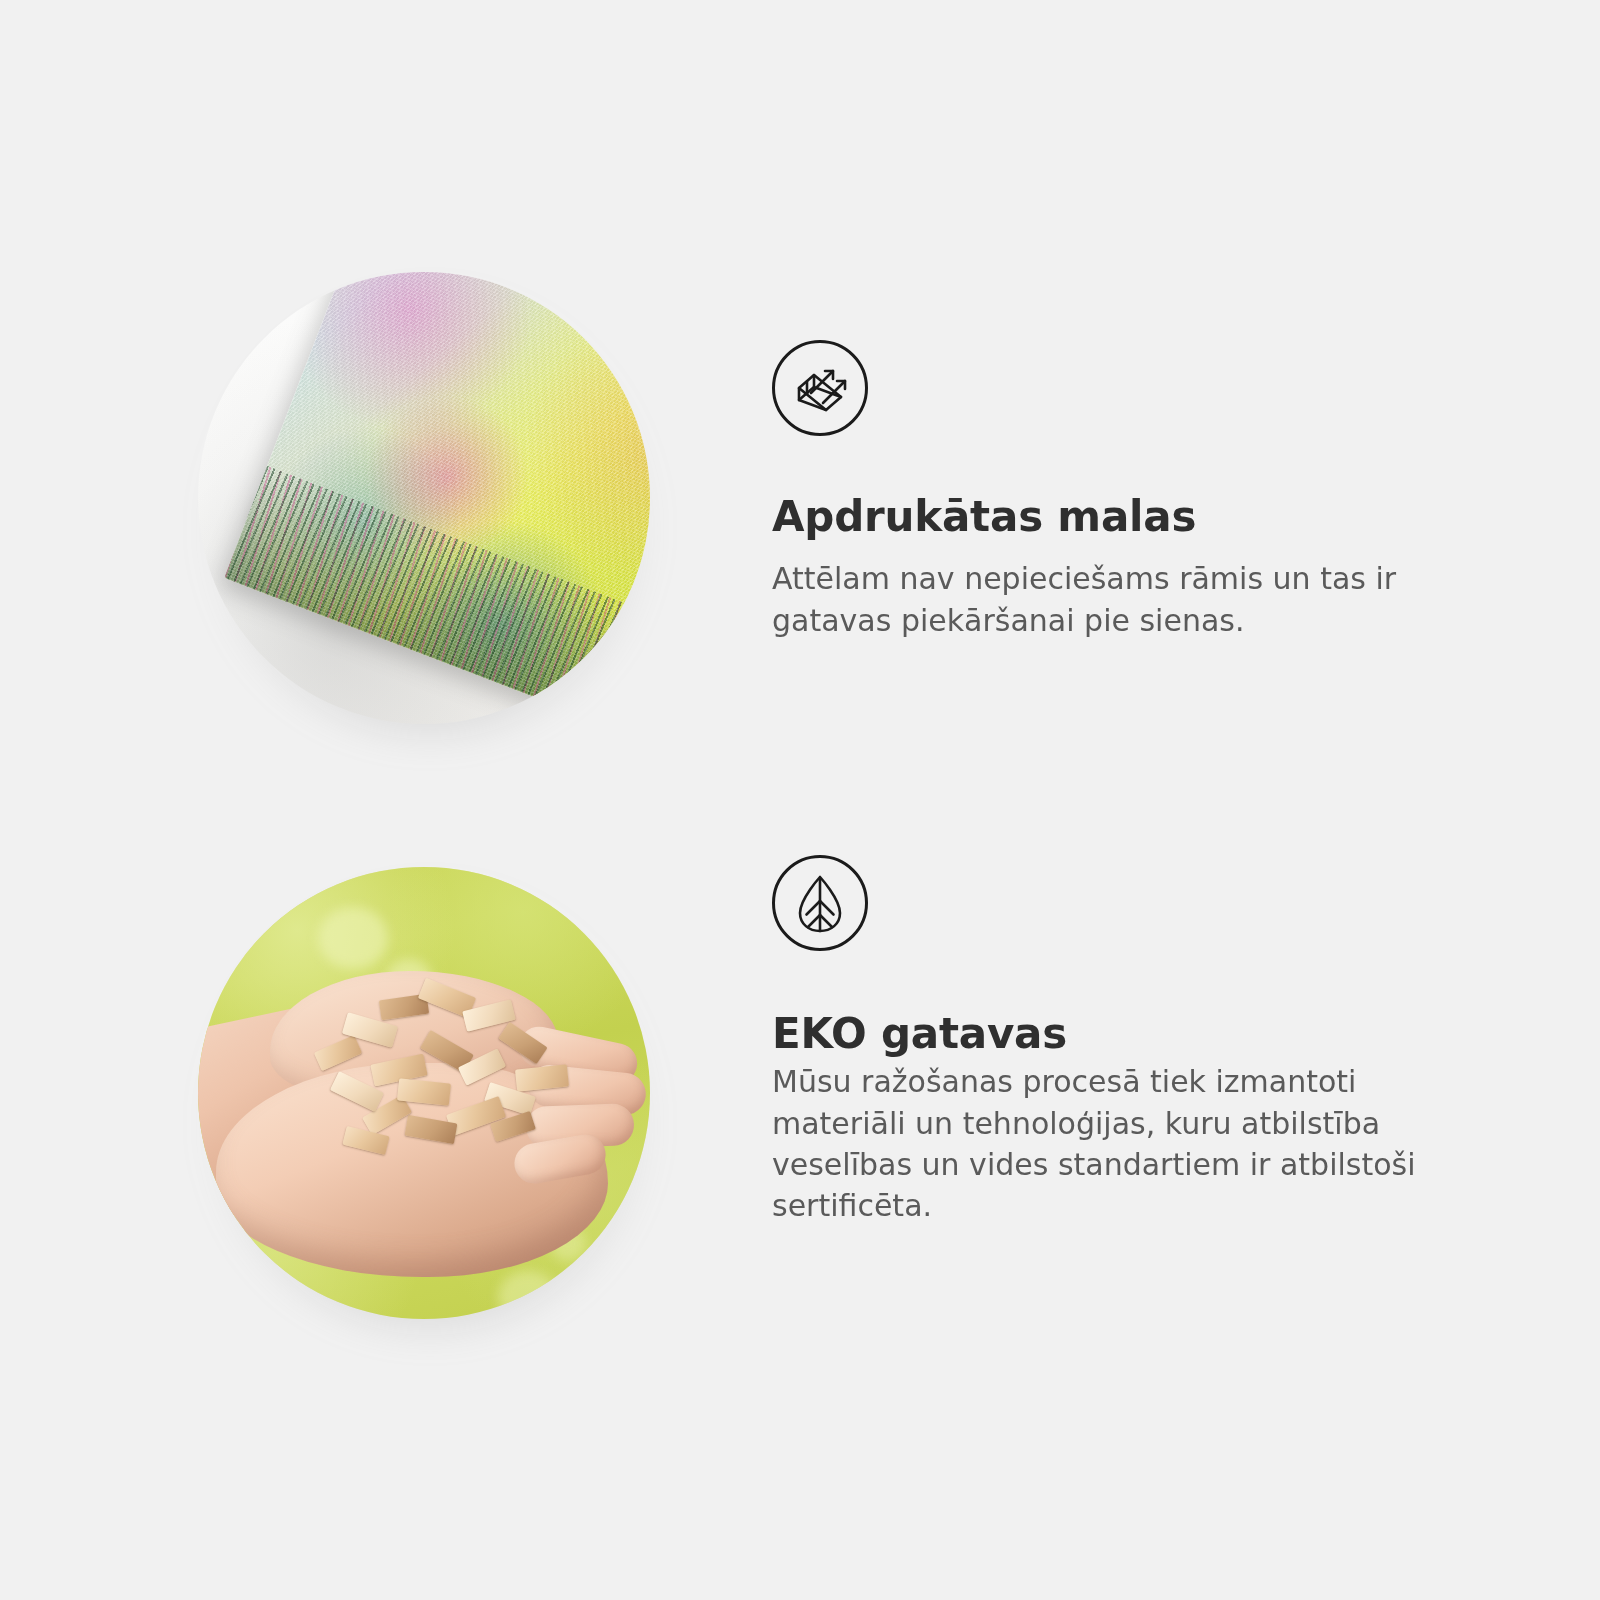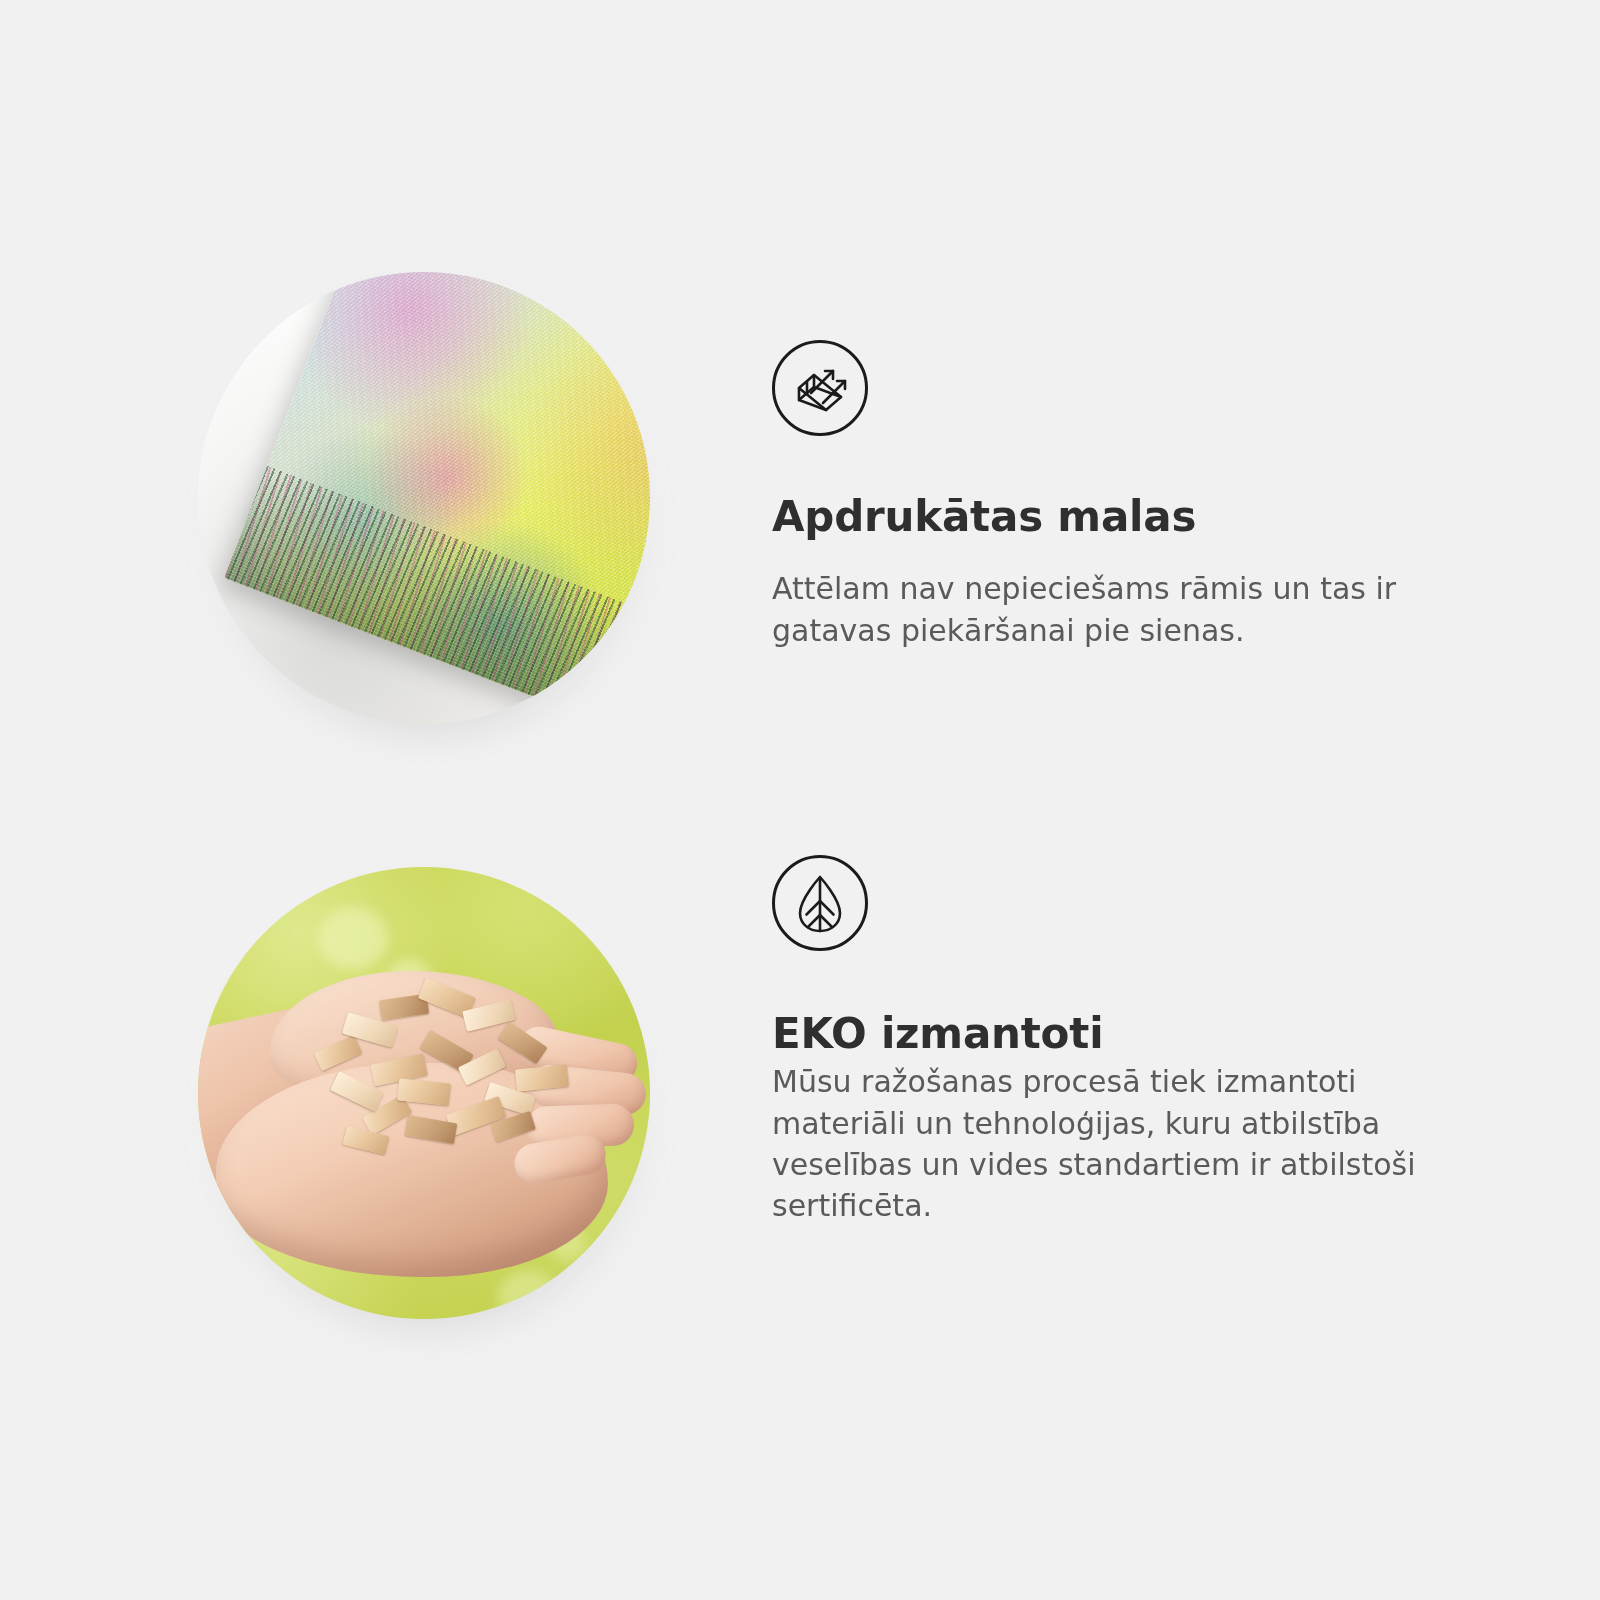--- a/index.html
+++ b/index.html
@@ -247,21 +247,21 @@
     font-size: 30px;
     line-height: 1.38;
     color: #5a5a5a;
     max-width: 710px;
     font-weight: 400;
   }
 
   
   .feature-1 .content { top: 90px; }
   .feature-1 .feature-title { margin-top: 58px; }
-  .feature-1 .feature-desc { margin-top: 28px; }
+  .feature-1 .feature-desc { margin-top: 18px; }
 
   
   .feature-2 .content { top: 10px; }
   .feature-2 .feature-title { margin-top: 60px; }
   .feature-2 .feature-desc { margin-top: 4px; }
 </style>
 </head>
 <body>
 
 <div class="page">
@@ -356,19 +356,19 @@
 
           <path d="M32 9 L32 60"></path>
 
           <path d="M32 30 L18.5 43.5"></path>
           <path d="M32 30 L45.5 43.5"></path>
           <path d="M32 44 L20 56"></path>
           <path d="M32 44 L44 56"></path>
         </svg>
       </div>
 
-      <h2 class="feature-title">EKO izmantoti</h2>
+      <h2 class="feature-title">EKO gatavas</h2>
 
       <p class="feature-desc">Mūsu ražošanas procesā tiek izmantoti materiāli un tehnoloģijas, kuru atbilstība veselības un vides standartiem ir atbilstoši sertificēta.</p>
     </div>
   </section>
 
 </div>
 
 </body></html>

